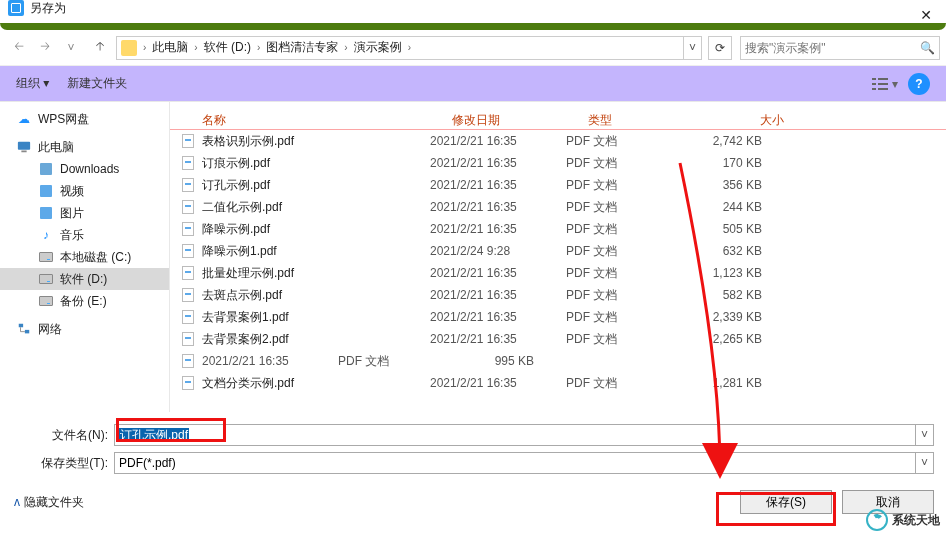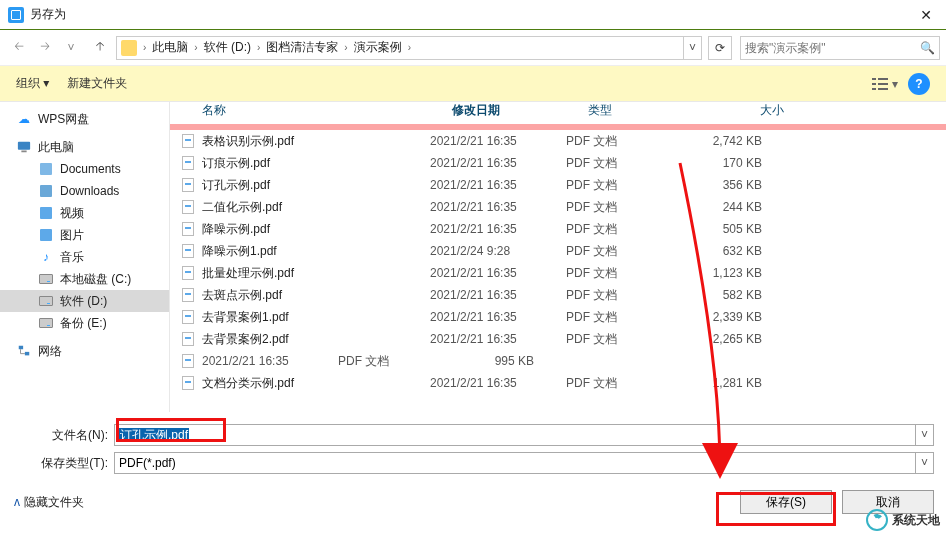--- a/index.html
+++ b/index.html
@@ -1,57 +1,57 @@
 <!DOCTYPE html>
 <html><head>
 <meta charset="utf-8">
 <style>
 * { box-sizing: border-box; margin: 0; padding: 0; font-family: "Microsoft YaHei", "Segoe UI", sans-serif; font-size: 12px; }
 body { background: #fff; width: 946px; height: 533px; position: relative; overflow: hidden; }
-.titlebar { height: 30px; display: flex; align-items: center; border-bottom: 1px solid #4d7c0f; }
+.titlebar { height: 30px; display: flex; align-items: flex-start; border-bottom: 7px solid #4d7c0f; border-radius: 7px; }
 .titlebar .app-icon { width: 16px; height: 16px; margin: 0 6px 0 8px; background:#2b9af3; border-radius:2px; position:relative; }
 .titlebar .app-icon::after { content:""; position:absolute; inset:3px; border:1px solid #fff; border-radius:1px; }
 .titlebar .title { flex: 1; color: #222; }
 .titlebar .close { width: 40px; height: 30px; display:flex; align-items:center; justify-content:center; color:#222; font-size:14px; }
 .navbar { height: 36px; display:flex; align-items:center; padding: 0 6px; border-bottom: 1px solid #eee; }
 .nav-arrow { width: 24px; height: 24px; display:flex; align-items:center; justify-content:center; color:#888; margin: 0 1px; }
 .nav-up { width: 24px; height: 24px; display:flex; align-items:center; justify-content:center; color:#444; margin: 0 4px; }
 .breadcrumb { flex:1; height: 24px; border:1px solid #ccc; display:flex; align-items:center; background:#fff; margin-right:6px; }
 .bc-icon { width:16px; height:16px; margin:0 2px 0 4px; background:#ffd96a; border-radius:2px; }
 .bc-sep { color:#666; padding:0 4px; font-size:10px; }
 .bc-item { color:#222; padding:0 2px; }
 .bc-end { flex:1; }
 .bc-drop { width:18px; height:22px; border-left:1px solid #ccc; display:flex; align-items:center; justify-content:center; color:#555; }
 .refresh { width:24px; height:24px; border:1px solid #ccc; display:flex; align-items:center; justify-content:center; color:#444; margin-right:8px; }
 .searchbox { width:200px; height:24px; border:1px solid #ccc; display:flex; align-items:center; padding:0 4px; color:#888; }
 .searchbox input { border:none; outline:none; flex:1; color:#222; }
 .searchbox .search-icon { color:#666; }
-.toolbar { height:36px; display:flex; align-items:center; padding:0 16px; border-bottom:1px solid #e8e8e8; background:#fef9c3; }
+.toolbar { height:36px; display:flex; align-items:center; padding:0 16px; border-bottom:1px solid #e8e8e8; background:#c4b5fd; }
 .tb-item { margin-right:18px; color:#186ec8; }
 .tb-item.small { color:#333; }
 .tb-spacer { flex:1; }
 .tb-view { display:flex; align-items:center; color:#666; margin-right:10px; }
 .tb-help { width:22px; height:22px; border-radius:50%; background:#1e90ff; color:#fff; display:flex; align-items:center; justify-content:center; font-weight:bold; }
 .main { display:flex; height: 310px; }
 .sidebar { width:170px; border-right:1px solid #e8e8e8; padding:6px 0; overflow:hidden; }
 .sb-item { height:22px; display:flex; align-items:center; padding-left:20px; color:#222; }
 .sb-item .icon { width:16px; height:16px; margin-right:6px; display:flex; align-items:center; justify-content:center; }
 .sb-item.indent { padding-left:38px; }
 .sb-item.top { padding-left:16px; }
 .sb-item.selected { background:#d9d9d9; }
 .sb-gap { height:6px; }
 .ic-wps { color:#1e90ff; }
 .ic-pc svg, .ic-net svg { width:14px; height:14px; }
 .ic-disk { width:14px; height:10px; background:#ccc; border:1px solid #888; border-radius:1px; position:relative; }
 .ic-disk::after { content:""; position:absolute; bottom:1px; right:2px; width:3px; height:1px; background:#44acff; }
 .ic-rect { width:12px; height:12px; background:#5da9e9; border-radius:1px; }
 .filelist { flex:1; overflow:hidden; position:relative; }
-.fl-header { height:28px; display:flex; align-items:flex-start; border-bottom:6px solid #fca5a5; color:#0c4a6e; padding-left:10px; background:#fff; }
+.fl-header { height:28px; display:flex; align-items:flex-end; border-bottom:1px solid #fca5a5; color:#c2410c; padding-left:10px; background:#fff; }
 .col-name { width:250px; }
-.col-date { width:136px;font-weight:bold; }
+.col-date { width:136px; }
 .col-type { width:116px; }
 .col-size { width:100px; text-align:right; padding-right:20px; }
 .fl-body { height:282px; overflow-y:auto; }
 .fl-row { height:22px; display:flex; align-items:center; padding-left:10px; color:#222; }
 .fl-row .file-icon { width:16px; height:16px; margin-right:6px; display:flex; align-items:center; justify-content:center; }
 .fi-folder { width:14px; height:10px; background:#ffd96a; border-radius:1px; }
 .fi-pdf { width:12px; height:14px; border:1px solid #bbb; background:#fff; position:relative; }
 .fi-pdf::after { content:""; position:absolute; top:4px; left:2px; right:2px; height:2px; background:#5da9e9; }
 .fl-row .name { width:228px; overflow:hidden; white-space:nowrap; }
 .fl-row .date { width:136px; color:#555; }
@@ -140,26 +140,20 @@
         <span class="icon ic-pc">
           <svg viewBox="0 0 16 16">
             <rect x="1" y="2" width="14" height="9" fill="#3a84c4" rx="1"></rect>
             <rect x="5" y="12" width="6" height="2" fill="#888"></rect>
           </svg>
         </span>
         <span>此电脑</span>
       </div>
     <div class="sb-item indent">
         <span class="icon">
-          <div class="ic-rect" style="background:#7fb8e6;"></div>
-        </span>
-        <span>Documents</span>
-      </div>
-    <div class="sb-item indent">
-        <span class="icon">
           <div class="ic-rect" style="background:#6aa8d8;"></div>
         </span>
         <span>Downloads</span>
       </div>
     <div class="sb-item indent">
         <span class="icon">
           <div class="ic-rect" style="background:#5da9e9;"></div>
         </span>
         <span>视频</span>
       </div>

